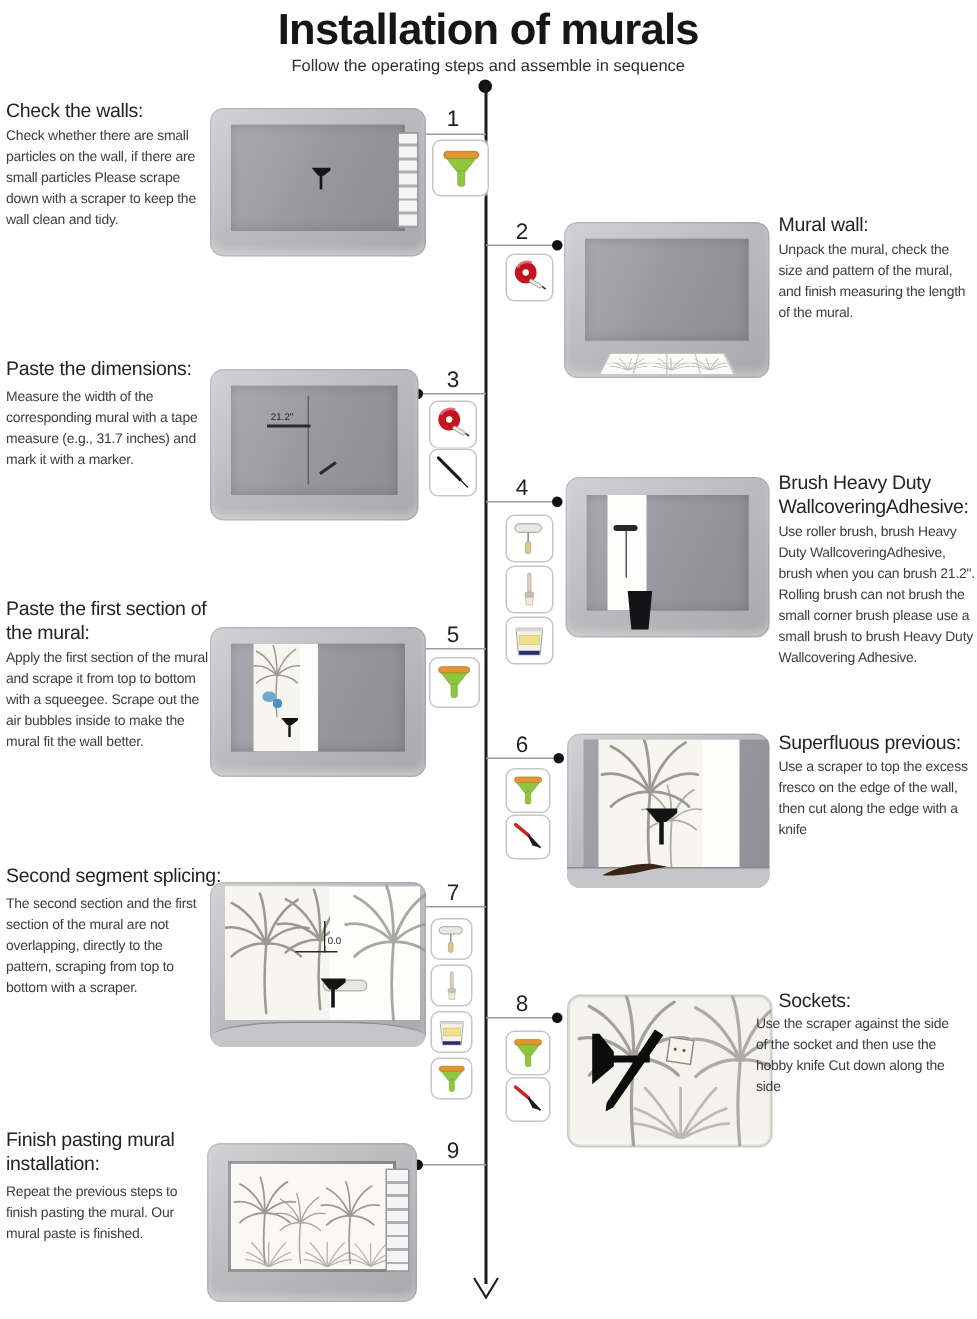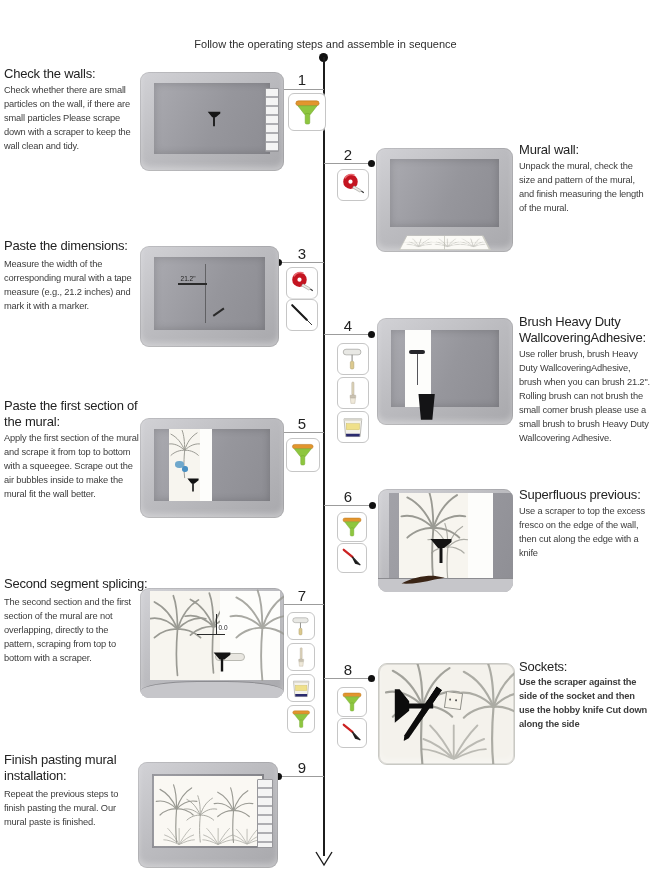--- a/index.html
+++ b/index.html
@@ -123,20 +123,21 @@
       <path d="M16.5 14.5 L27 25.5" stroke="#1a1a1a" stroke-width="1.6"></path>
     </symbol>
     <symbol id="sym-swoosh" viewBox="0 0 80 16">
       <path d="M2 12 C20 4 45 2 62 5 L78 10 L60 11 C40 14 18 15 2 12 Z"></path>
     </symbol>
   </defs>
 </svg>
 
 <div id="canvas">
 
+  <div class="page-title">Installation of murals</div>
   <div class="page-subtitle">Follow the operating steps and assemble in sequence</div>
 
   <div class="tl-topdot"></div>
   <div class="tl-line"></div>
   <svg class="tl-arrow" width="20" height="18" viewBox="0 0 20 18">
     <polyline points="2,2 10,15 18,2" fill="none" stroke="#1c1c1c" stroke-width="1.4"></polyline>
   </svg>
 
   <div>
     <div class="step-title" style="left:4px;top:66px;width:140px;">Check the walls:</div>
@@ -186,21 +187,21 @@
             <use href="#sym-fern"></use>
           </svg>
       </div>
     </div>
     <div class="step-title" style="left:519px;top:142px;width:130px;">Mural wall:</div>
     <div class="step-body" style="left:519px;top:160px;width:130px;">Unpack the mural, check the size and pattern of the mural, and finish measuring the length of the mural.</div>
   </div>
 
   <div>
     <div class="step-title" style="left:4px;top:238px;width:145px;">Paste the dimensions:</div>
-    <div class="step-body" style="left:4px;top:258px;width:136px;">Measure the width of the corresponding mural with a tape measure (e.g., 21.2 inches) and mark it with a marker.</div>
+    <div class="step-body" style="left:4px;top:258px;width:136px;">Measure the width of the corresponding mural with a tape measure (e.g., 31.7 inches) and mark it with a marker.</div>
     <div class="num" style="left:279px;top:245px;">3</div>
     <div class="conn" style="left:279px;top:262px;width:45px;"></div>
     <div class="dot" style="left:275px;top:259px;"></div>
     <div class="icon-box" style="left:286px;top:267px;width:30px;height:30px;">
       <svg viewBox="0 0 32 32">
           <use href="#sym-tape"></use>
         </svg>
     </div>
     <div class="icon-box" style="left:286px;top:299px;width:30px;height:30px;">
       <svg viewBox="0 0 32 32">
@@ -392,21 +393,21 @@
       <div style="position:absolute;left:49%;top:28%;width:15px;height:15px;background:#f6f3ea;border:1px solid #8f8f89;transform:rotate(8deg);">
         <div style="position:absolute;left:3px;top:6px;width:2px;height:2px;background:#555;border-radius:50%;"></div>
         <div style="position:absolute;left:9px;top:6px;width:2px;height:2px;background:#555;border-radius:50%;"></div>
       </div>
       <svg style="position:absolute;left:8%;top:16%;width:48px;height:52px;transform:rotate(-90deg);" viewBox="0 0 40 40" fill="#0c0c0c">
           <use href="#sym-scraper"></use>
         </svg>
       <div style="position:absolute;left:42%;top:24%;width:7px;height:64%;background:#0c0c0c;transform:rotate(34deg);transform-origin:50% 0;clip-path:polygon(0 0,100% 0,88% 92%,50% 100%,12% 92%);"></div>
     </div>
     <div class="step-title" style="left:519px;top:659px;width:132px;">Sockets:</div>
-    <div class="step-body" style="left:519px;top:676px;width:132px;font-weight:bold;">Use the scraper against the side of the socket and then use the hobby knife Cut down along the side</div>
+    <div class="step-body" style="left:504px;top:676px;width:132px;">Use the scraper against the side of the socket and then use the hobby knife Cut down along the side</div>
   </div>
 
   <div>
     <div class="step-title" style="left:4px;top:752px;width:130px;">Finish pasting mural installation:</div>
     <div class="step-body" style="left:4px;top:788px;width:136px;">Repeat the previous steps to finish pasting the mural. Our mural paste is finished.</div>
     <div class="num" style="left:279px;top:759px;">9</div>
     <div class="conn" style="left:279px;top:776px;width:45px;"></div>
     <div class="dot" style="left:275px;top:773px;"></div>
     <div class="room" style="left:138px;top:762px;width:140px;height:106px;">
       <div class="wall" style="bottom:19%;">

